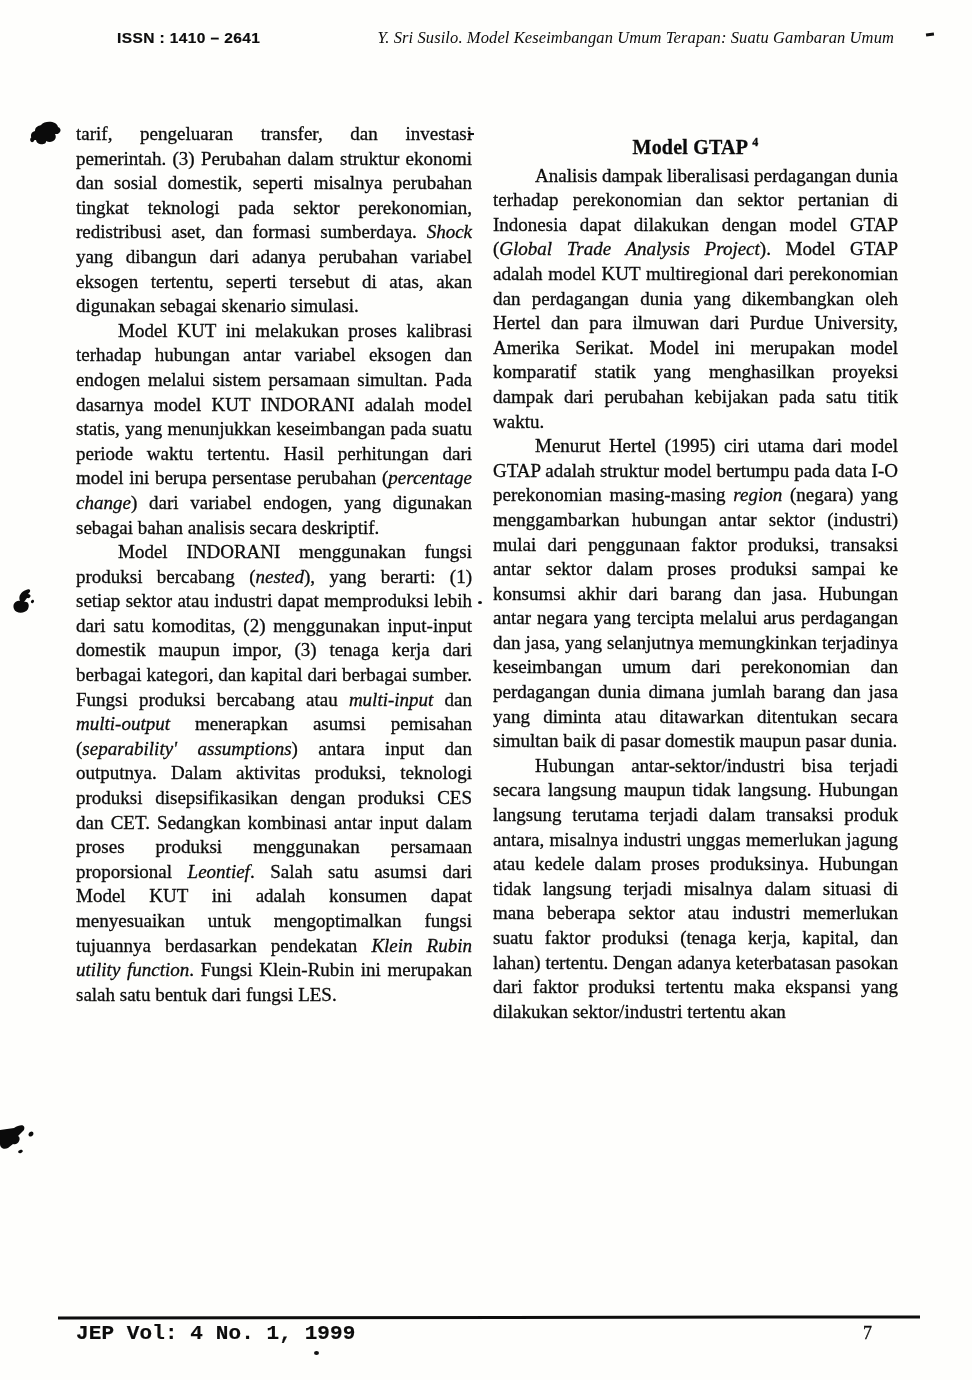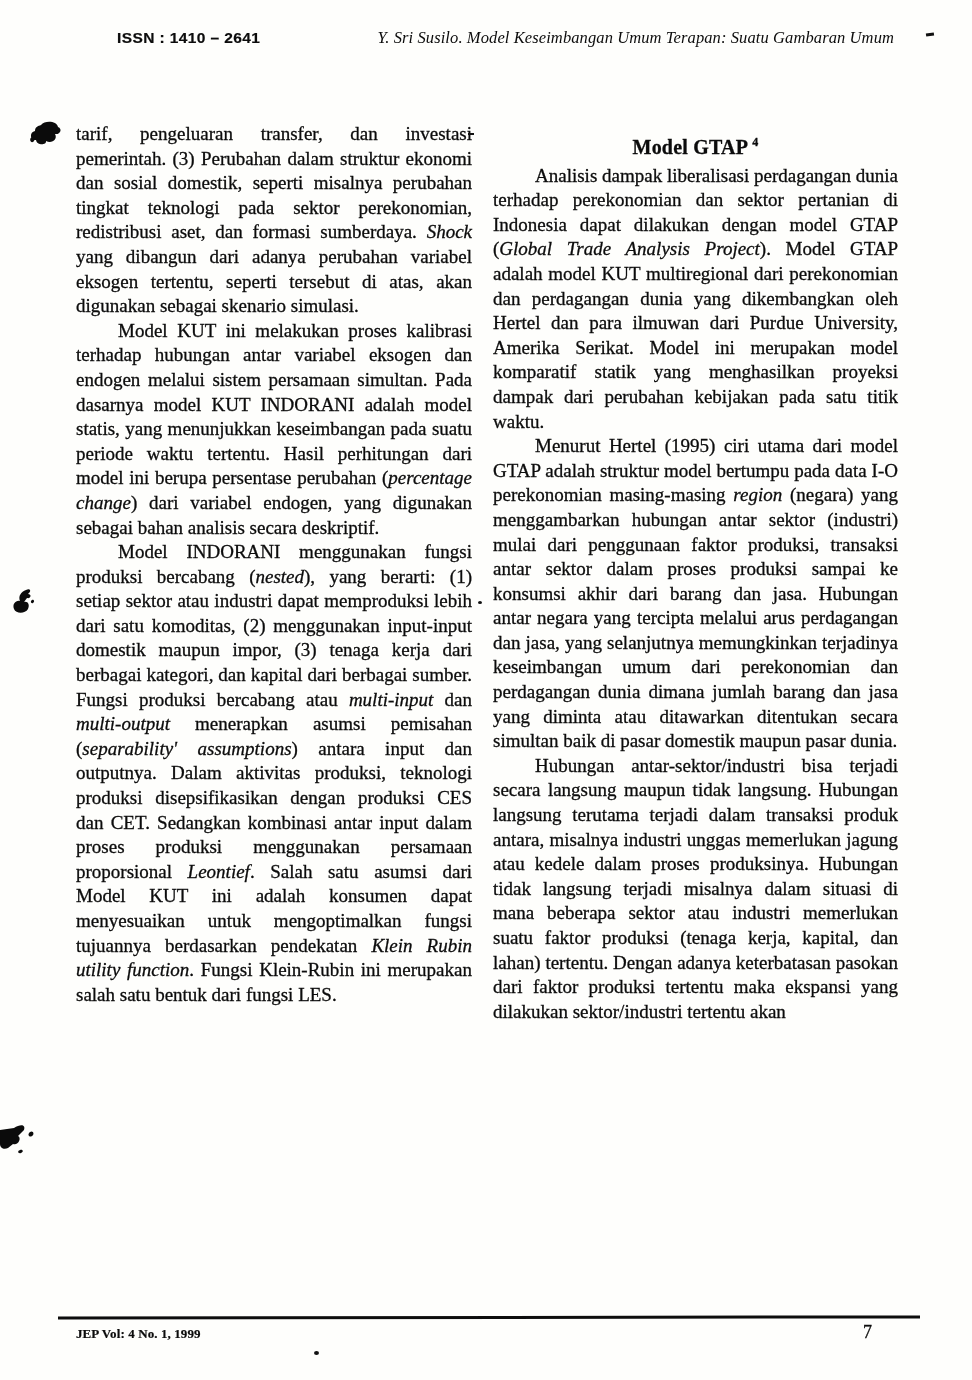--- a/index.html
+++ b/index.html
@@ -49,22 +49,22 @@
   
   .footer-rule{
     position:absolute;left:58px;top:1316px;width:862px;height:3px;
     background:#0d0d0d;transform:rotate(-.08deg);
   }
   .ftr{
     position:absolute;left:76px;top:1322px;width:796px;
     display:flex;justify-content:space-between;align-items:baseline;
   }
   .journal{
-    font-family:Liberation Serif, serif;
-    font-size:13px;font-weight:700;letter-spacing:.1px;
+    font-family:Liberation Mono, monospace;
+    font-size:21px;font-weight:700;letter-spacing:.1px;
     -webkit-text-stroke:.2px;
   }
   .pagenum{font-size:18px;-webkit-text-stroke:.3px;}
   
   .smudge{position:absolute;}
   .speck{position:absolute;background:#111;}
 </style>
 </head>
 <body>
 

